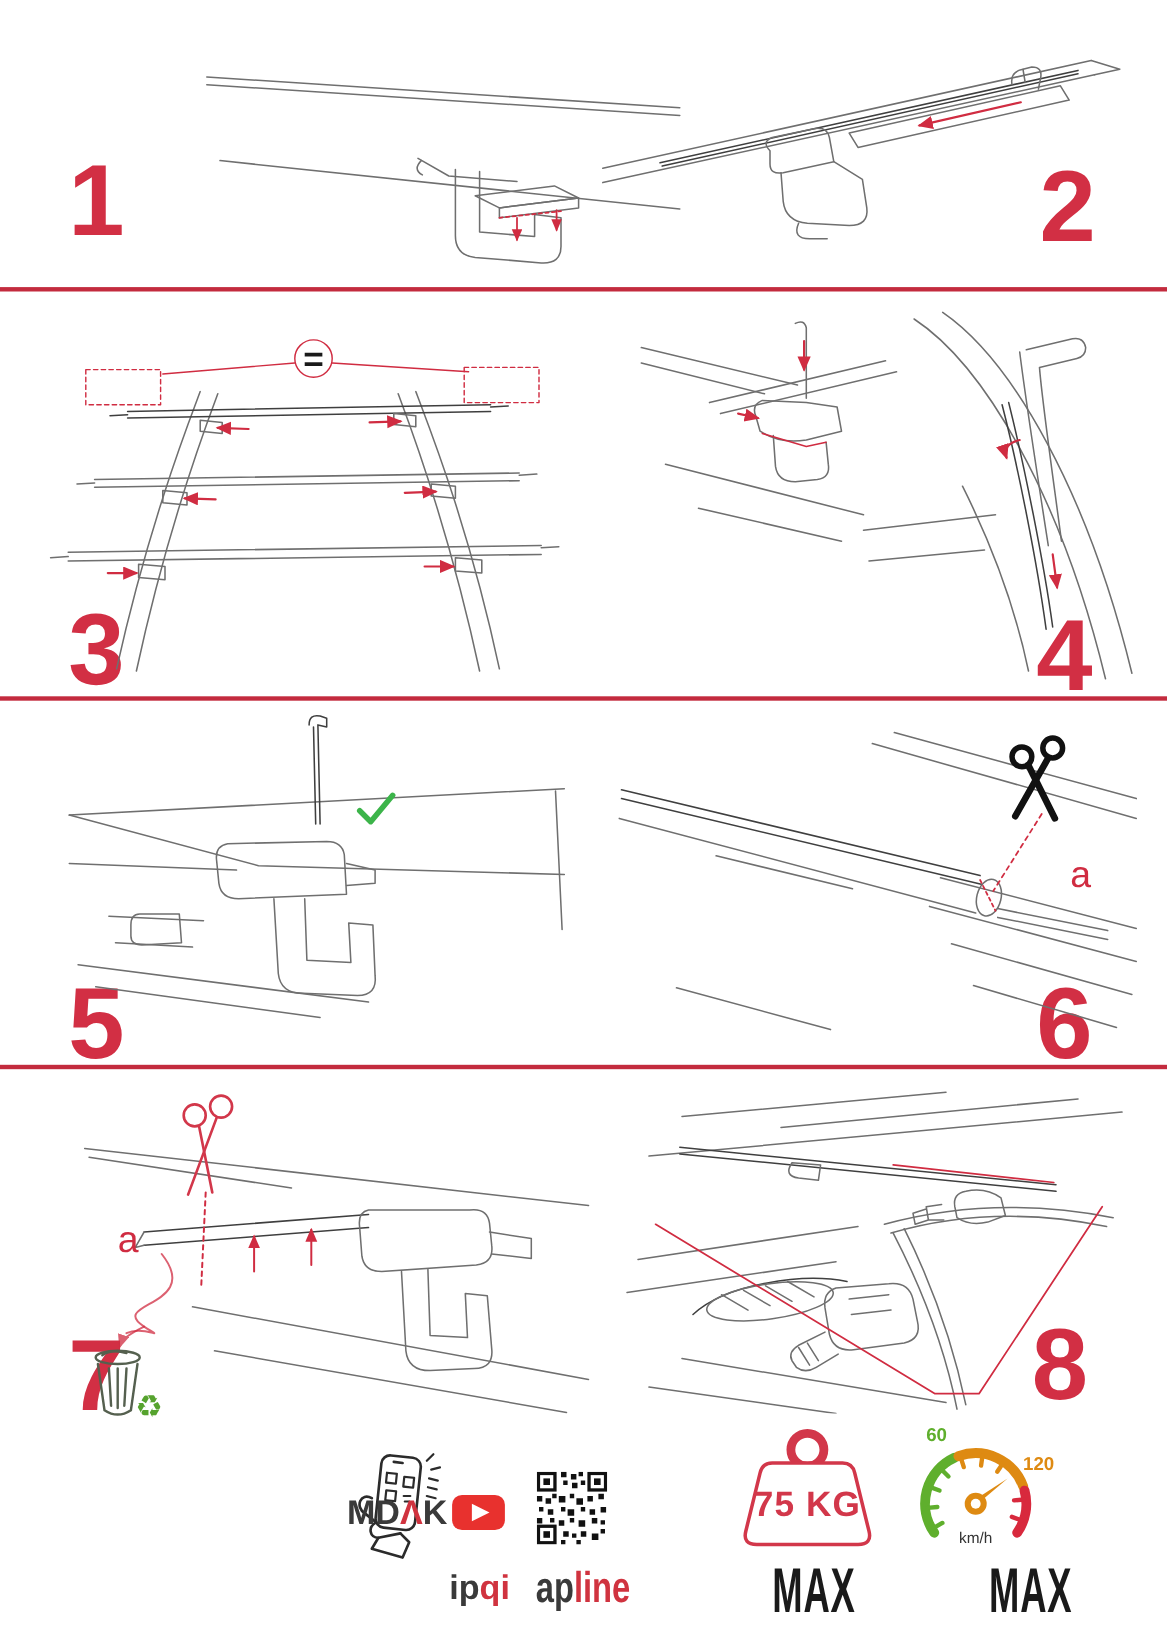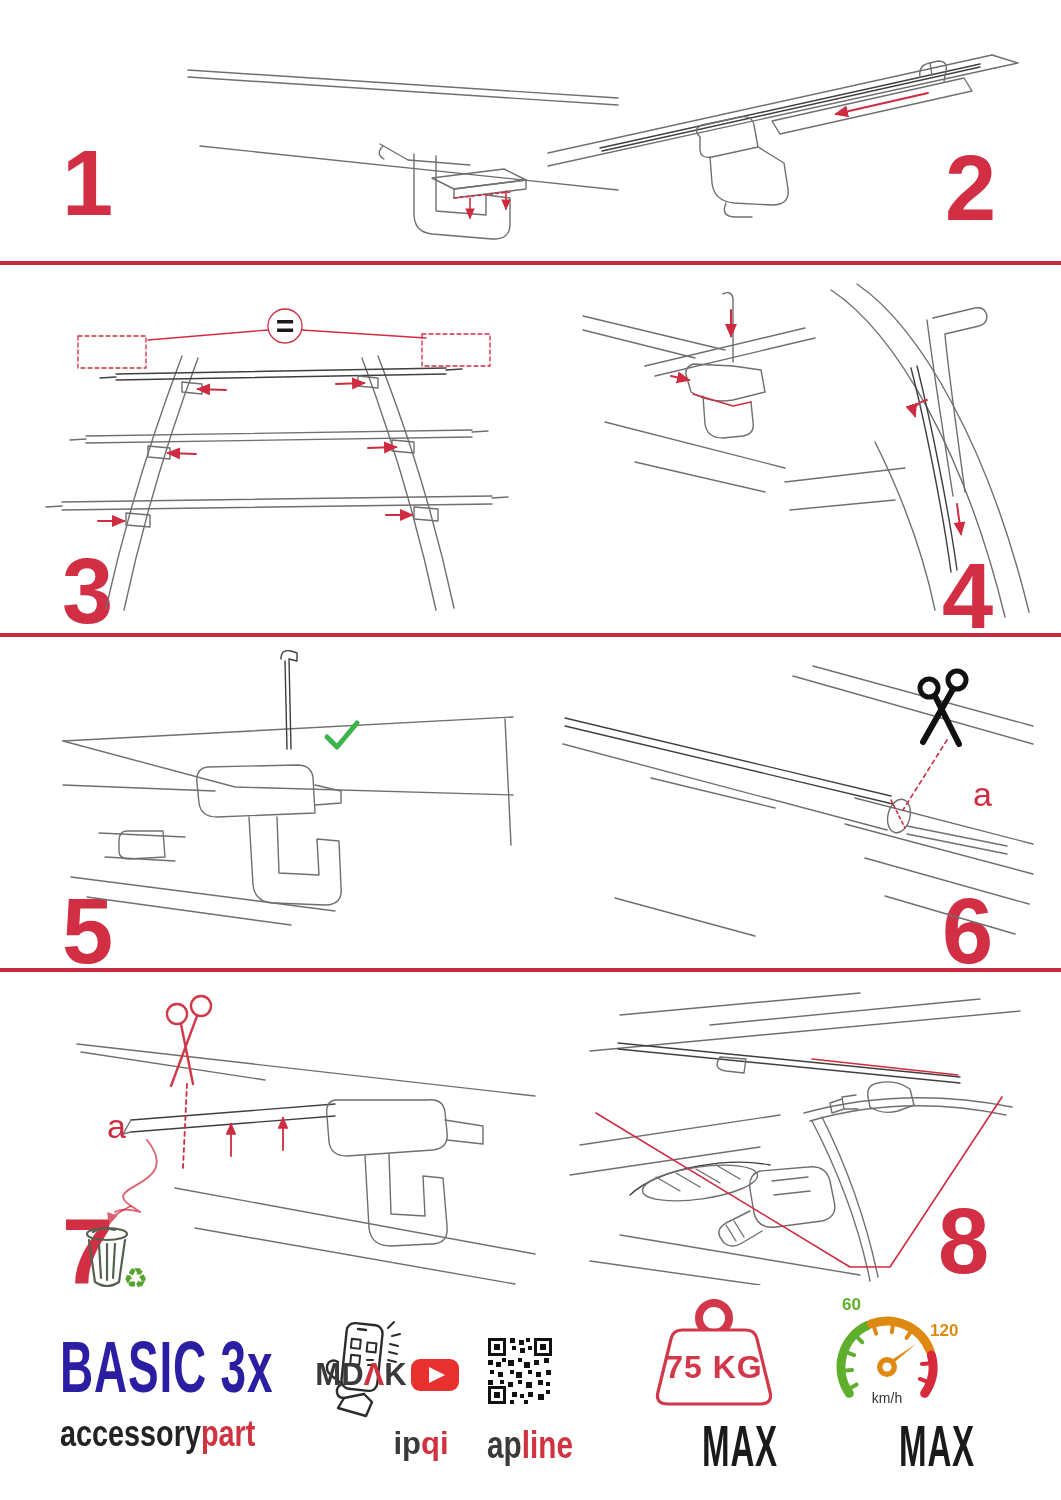--- a/index.html
+++ b/index.html
@@ -282,28 +282,20 @@
       <path d="M166,240 L176,256 M174,236 L184,252"></path>
       <path d="M60,250 L300,290 M30,276 L200,300"></path>
     </g>
     <g class="redln" stroke-width="1.6">
       <path d="M252,74 L398,90"></path>
       <path d="M36,128 L290,282 L330,282 L442,112"></path>
     </g>
   </svg>
   </div>
 
-  <div class="brandwrap">
-    <div>
-      <span class="basic">BASIC 3x</span>
-    </div>
-    <div>
-      <span class="accpart"><span class="b">accessory</span><span class="r">part</span></span>
-    </div>
-  </div>
 
   <div class="illu" style="left:308px;top:1316px">
   <svg width="104" height="110" viewBox="0 0 104 110">
     <g stroke="#2b2b2b" fill="none" stroke-width="2.4" stroke-linecap="round" stroke-linejoin="round">
       <rect x="36" y="8" width="36" height="66" rx="8" transform="rotate(6 54 41)"></rect>
       <line x1="50" y1="13" x2="58" y2="14"></line>
       <rect x="42" y="24" width="9" height="9" transform="rotate(6 54 41)" stroke-width="2"></rect>
       <rect x="58" y="26" width="9" height="9" transform="rotate(6 54 41)" stroke-width="2"></rect>
       <rect x="43" y="40" width="9" height="9" transform="rotate(6 54 41)" stroke-width="2"></rect>
       <path d="M59,44 h6 m-5,5 h4" stroke-width="2"></path>
@@ -315,21 +307,21 @@
   </svg>
   </div>
   <div class="logolbl" style="left:296px;top:1357px;width:130px"><span class="b">MD</span><span class="r">Λ</span><span class="b">K</span></div>
 
   <div class="illu" style="left:410px;top:1358px">
   <svg width="50" height="34" viewBox="0 0 50 34">
     <rect x="1" y="1" width="48" height="32" rx="9" fill="#e8312e"></rect>
     <polygon points="19,9 35,17 19,25" fill="#ffffff"></polygon>
   </svg>
   </div>
-  <div class="logolbl" style="left:383px;top:1426px;width:76px"><span class="b">ip</span><span class="r">qi</span></div>
+  <div class="logolbl" style="left:398px;top:1426px;width:76px"><span class="b">ip</span><span class="r">qi</span></div>
 
   <div class="illu" style="left:488px;top:1338px">
   <svg width="64" height="66" viewBox="0 0 64 66">
     <g fill="#111111">
       <rect x="0" y="0" width="18" height="18"></rect>
           <rect x="46" y="0" width="18" height="18"></rect>
           <rect x="0" y="48" width="18" height="18"></rect>
       <rect x="3" y="3" width="12" height="12" fill="#ffffff"></rect>
           <rect x="49" y="3" width="12" height="12" fill="#ffffff"></rect>
           <rect x="3" y="51" width="12" height="12" fill="#ffffff"></rect>
@@ -339,21 +331,21 @@
       <path d="M22,0 h5v5h-5z M31,2 h5v5h-5z M38,0 h4v4h-4z M24,8 h4v4h-4z M32,10 h5v5h-5z M40,8 h4v4h-4z
                M0,22 h5v5h-5z M8,24 h5v5h-5z M14,20 h4v4h-4z M20,22 h6v6h-6z M30,20 h4v4h-4z M36,24 h6v6h-6z M46,22 h5v5h-5z M56,20 h5v5h-5z
                M2,32 h4v4h-4z M10,34 h5v5h-5z M22,32 h4v4h-4z M28,34 h6v6h-6z M40,32 h4v4h-4z M48,34 h5v5h-5z M58,32 h5v5h-5z
                M0,42 h5v5h-5z M12,42 h4v4h-4z M20,44 h5v5h-5z M30,42 h4v4h-4z M38,44 h6v6h-6z M50,42 h5v5h-5z M58,44 h4v4h-4z
                M24,54 h5v5h-5z M32,56 h4v4h-4z M40,54 h5v5h-5z M50,56 h6v6h-6z M58,52 h4v4h-4z M22,62 h4v4h-4z M36,62 h4v4h-4z"></path>
     </g>
   </svg>
   </div>
   <div class="logolbl" style="left:478px;top:1422px;width:104px;font-size:35px;transform:scale(.85,1.12);transform-origin:center top"><span class="b">ap</span><span class="r">line</span></div>
 
-  <div class="illu" style="left:636px;top:1294px">
+  <div class="illu" style="left:656px;top:1294px">
   <svg width="156" height="118" viewBox="0 0 156 118">
     <circle cx="78" cy="24" r="15" fill="none" stroke="#d2374a" stroke-width="8"></circle>
     <path d="M46,36 L110,36 Q119,36 121,45 L134,98 Q137,110 124,110 L32,110 Q19,110 22,98 L35,45 Q37,36 46,36 Z" fill="#ffffff" stroke="#d2374a" stroke-width="3.2" stroke-linejoin="round"></path>
     <text x="78" y="84" font-size="32" font-weight="bold" fill="#d2374a" text-anchor="middle" style="letter-spacing:1px">75 KG</text>
   </svg>
   </div>
   <div class="maxlbl" style="left:662px;top:1412px;width:156px">MAX</div>
 
   <div class="illu" style="left:812px;top:1292px">
   <svg width="150" height="116" viewBox="0 0 150 116">

